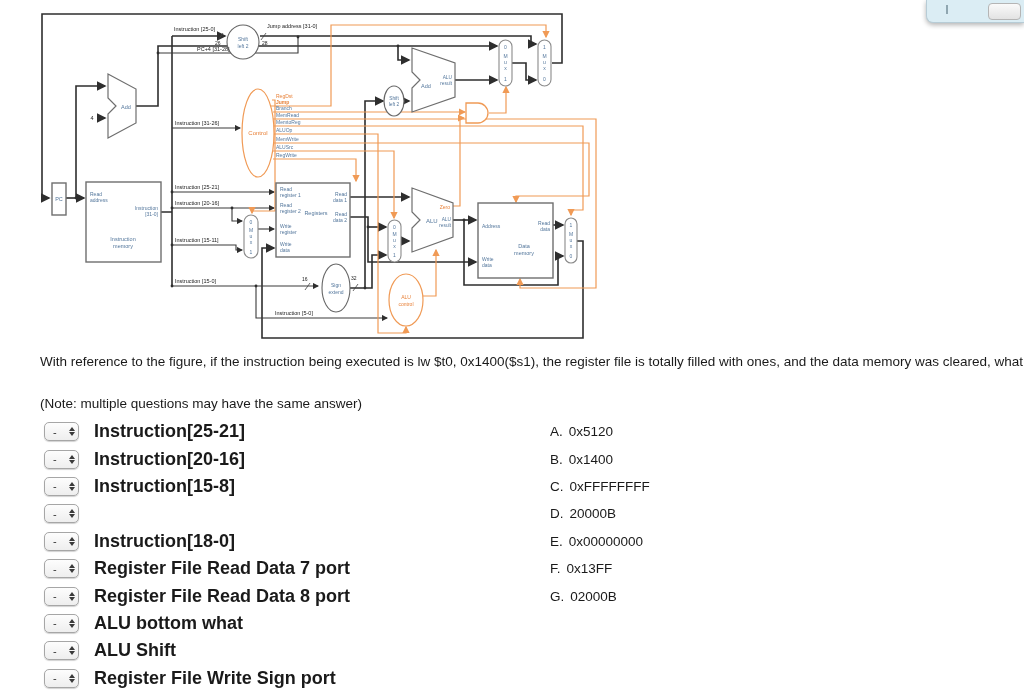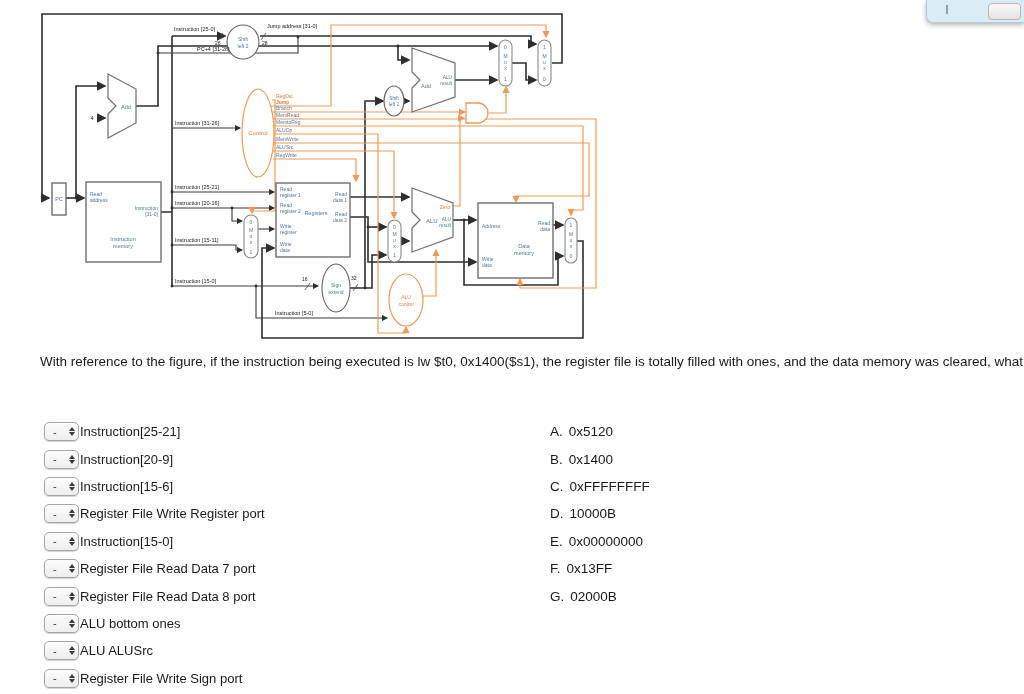--- a/index.html
+++ b/index.html
@@ -27,21 +27,21 @@
   .qrows{position:absolute;left:44px;top:418px;}
   .qrow{height:27.4px;display:flex;align-items:center;}
   .select{display:inline-flex;align-items:center;justify-content:space-between;gap:4px;
     min-width:22px;height:17px;padding:0 3px 0 8px;border:1px solid #a6a6a6;border-radius:5px;
     background:linear-gradient(#fdfdfd,#eee);box-shadow:0 1px 1px rgba(0,0,0,.18);
     font-size:11px;color:#333;cursor:default;}
   .arr{display:flex;flex-direction:column;gap:1px;}
   .arr i{display:block;width:0;height:0;border-left:3px solid transparent;border-right:3px solid transparent;}
   .arr .up{border-bottom:4px solid #3a3a3a;}
   .arr .dn{border-top:4px solid #3a3a3a;}
-  .qlabel{font-size:13px;margin-left:1px;}
+  .qlabel{font-size:18px;margin-left:15px;font-weight:bold;}
   .answers{position:absolute;left:550px;top:418px;}
   .answer{height:27.4px;display:flex;align-items:center;font-size:13.5px;}
   .answer .letter{margin-right:6px;}
   .float-panel{position:absolute;top:0;right:0;width:97px;height:22px;background:#dbedf4;
     border:1px solid #b7ccd6;border-top:none;border-right:none;border-radius:0 0 0 7px;
     box-shadow:0 2px 5px rgba(0,0,0,.3);}
   .panel-tick{position:absolute;left:19px;top:5px;width:2px;height:9px;background:#8fa6b0;}
   .panel-button{position:absolute;right:3px;top:3px;width:31px;height:15px;border:1px solid #b5b5b5;
     border-radius:4px;background:linear-gradient(#fafafa,#e3e3e3);}
 </style>
@@ -294,71 +294,71 @@
     <rect class="muxr" x="538" y="40" width="13" height="46" rx="6.5"></rect>
     <text class="cb t5" x="544.5" y="49" text-anchor="middle">1</text>
     <text class="cb t5" x="544.5" y="58" text-anchor="middle">M</text>
     <text class="cb t5" x="544.5" y="64" text-anchor="middle">u</text>
     <text class="cb t5" x="544.5" y="70" text-anchor="middle">x</text>
     <text class="cb t5" x="544.5" y="81" text-anchor="middle">0</text>
   </g>
 </svg>
 
 <div class="question">With reference to the figure, if the instruction being executed is lw $t0, 0x1400($s1), the register file is totally filled with ones, and the data memory was cleared, what is the value of</div>
+<div class="note">(Note: multiple questions may have the same answer)</div>
 
 <div class="qrows">
   <div class="qrow">
     <span class="select">
           <span>-</span>
           <span class="arr">
             <i class="up"></i>
             <i class="dn"></i>
           </span>
         </span>
     <span class="qlabel">Instruction[25-21]</span>
   </div>
   <div class="qrow">
     <span class="select">
           <span>-</span>
           <span class="arr">
             <i class="up"></i>
             <i class="dn"></i>
           </span>
         </span>
-    <span class="qlabel">Instruction[20-9]</span>
-  </div>
-  <div class="qrow">
-    <span class="select">
-          <span>-</span>
-          <span class="arr">
-            <i class="up"></i>
-            <i class="dn"></i>
-          </span>
-        </span>
-    <span class="qlabel">Instruction[15-6]</span>
-  </div>
-  <div class="qrow">
-    <span class="select">
-          <span>-</span>
-          <span class="arr">
-            <i class="up"></i>
-            <i class="dn"></i>
-          </span>
-        </span>
-    <span class="qlabel">Register File Write Register port</span>
-  </div>
-  <div class="qrow">
-    <span class="select">
-          <span>-</span>
-          <span class="arr">
-            <i class="up"></i>
-            <i class="dn"></i>
-          </span>
-        </span>
-    <span class="qlabel">Instruction[15-0]</span>
+    <span class="qlabel">Instruction[20-16]</span>
+  </div>
+  <div class="qrow">
+    <span class="select">
+          <span>-</span>
+          <span class="arr">
+            <i class="up"></i>
+            <i class="dn"></i>
+          </span>
+        </span>
+    <span class="qlabel">Instruction[15-8]</span>
+  </div>
+  <div class="qrow">
+    <span class="select">
+          <span>-</span>
+          <span class="arr">
+            <i class="up"></i>
+            <i class="dn"></i>
+          </span>
+        </span>
+  </div>
+  <div class="qrow">
+    <span class="select">
+          <span>-</span>
+          <span class="arr">
+            <i class="up"></i>
+            <i class="dn"></i>
+          </span>
+        </span>
+    <span class="qlabel">Instruction[18-0]</span>
   </div>
   <div class="qrow">
     <span class="select">
           <span>-</span>
           <span class="arr">
             <i class="up"></i>
             <i class="dn"></i>
           </span>
         </span>
     <span class="qlabel">Register File Read Data 7 port</span>
@@ -374,31 +374,31 @@
     <span class="qlabel">Register File Read Data 8 port</span>
   </div>
   <div class="qrow">
     <span class="select">
           <span>-</span>
           <span class="arr">
             <i class="up"></i>
             <i class="dn"></i>
           </span>
         </span>
-    <span class="qlabel">ALU bottom ones</span>
-  </div>
-  <div class="qrow">
-    <span class="select">
-          <span>-</span>
-          <span class="arr">
-            <i class="up"></i>
-            <i class="dn"></i>
-          </span>
-        </span>
-    <span class="qlabel">ALU ALUSrc</span>
+    <span class="qlabel">ALU bottom what</span>
+  </div>
+  <div class="qrow">
+    <span class="select">
+          <span>-</span>
+          <span class="arr">
+            <i class="up"></i>
+            <i class="dn"></i>
+          </span>
+        </span>
+    <span class="qlabel">ALU Shift</span>
   </div>
   <div class="qrow">
     <span class="select">
           <span>-</span>
           <span class="arr">
             <i class="up"></i>
             <i class="dn"></i>
           </span>
         </span>
     <span class="qlabel">Register File Write Sign port</span>
@@ -413,21 +413,21 @@
   <div class="answer">
         <span class="letter">B.</span>
         <span>0x1400</span>
       </div>
   <div class="answer">
         <span class="letter">C.</span>
         <span>0xFFFFFFFF</span>
       </div>
   <div class="answer">
         <span class="letter">D.</span>
-        <span>10000B</span>
+        <span>20000B</span>
       </div>
   <div class="answer">
         <span class="letter">E.</span>
         <span>0x00000000</span>
       </div>
   <div class="answer">
         <span class="letter">F.</span>
         <span>0x13FF</span>
       </div>
   <div class="answer">

